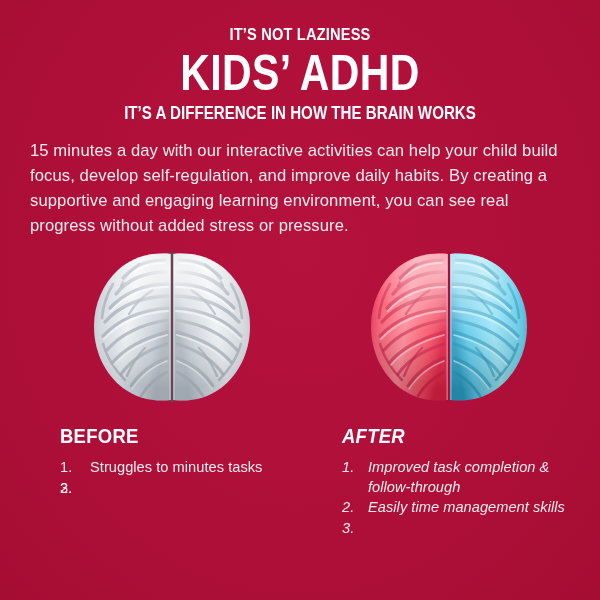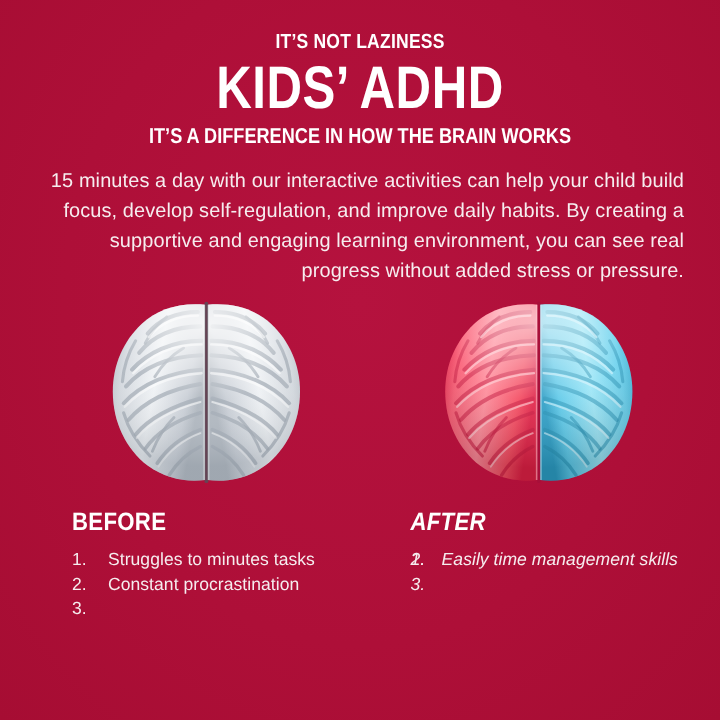--- a/index.html
+++ b/index.html
@@ -60,21 +60,21 @@
     letter-spacing: 0px;
     transform: scaleX(0.84);
     transform-origin: center;
     white-space: nowrap;
   }
 
   
   .intro {
     margin: 14px auto 2px auto;
     width: 540px;
-    text-align: right;
+    text-align: left;
     color: #F6EDEF;
     font-size: 16.6px;
     line-height: 25px;
     letter-spacing: 0.1px;
     font-weight: 400;
   }
 
   
   .brains {
     position: absolute;
@@ -360,33 +360,33 @@
 
     <div class="col col-before">
       <div class="col-head">BEFORE</div>
       <ol class="col-list">
         <li>
           <span class="num">1.</span>
           <span>Struggles to minutes tasks</span>
         </li>
         <li>
           <span class="num">2.</span>
-          <span>Constant procrastination</span>
         </li>
         <li>
           <span class="num">3.</span>
         </li>
       </ol>
     </div>
 
     <div class="col col-after">
       <div class="col-head">AFTER</div>
       <ol class="col-list">
         <li>
           <span class="num">1.</span>
+          <span>Improved task completion &amp; follow-through</span>
         </li>
         <li>
           <span class="num">2.</span>
           <span>Easily time management skills</span>
         </li>
         <li>
           <span class="num">3.</span>
         </li>
       </ol>
     </div>

